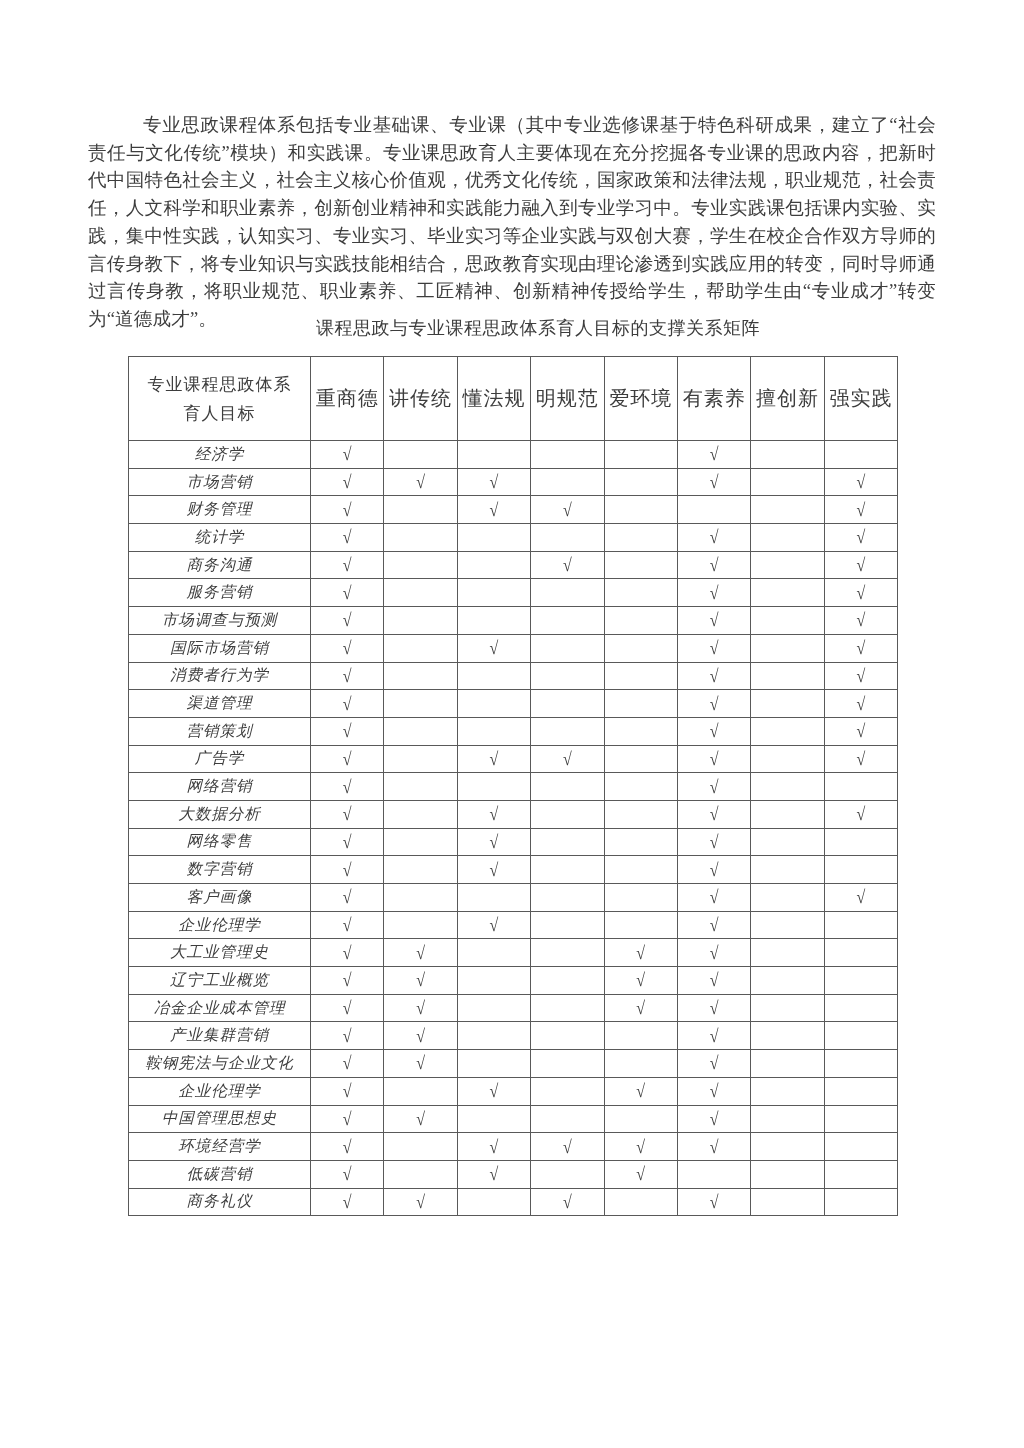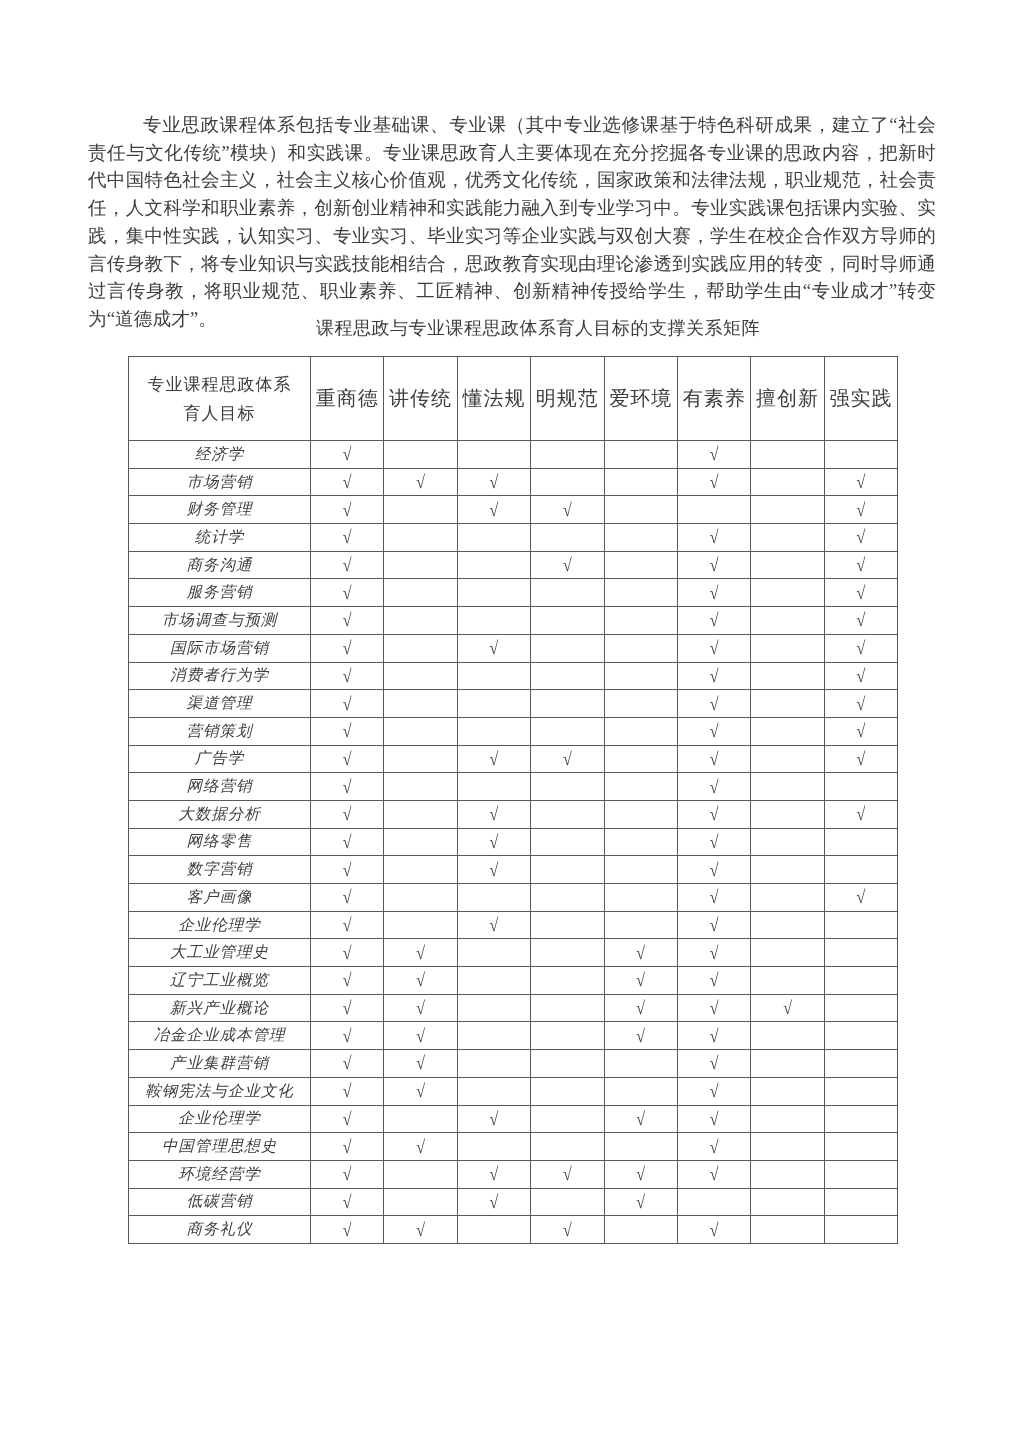--- a/index.html
+++ b/index.html
@@ -319,31 +319,20 @@
           <td><span class="check">√</span></td>
           <td><span class="check">√</span></td>
           <td></td>
           <td></td>
           <td><span class="check">√</span></td>
           <td><span class="check">√</span></td>
           <td></td>
           <td></td>
         </tr>
         <tr>
-          <td class="course">新兴产业概论</td>
-          <td><span class="check">√</span></td>
-          <td><span class="check">√</span></td>
-          <td></td>
-          <td></td>
-          <td><span class="check">√</span></td>
-          <td><span class="check">√</span></td>
-          <td><span class="check">√</span></td>
-          <td></td>
-        </tr>
-        <tr>
           <td class="course">冶金企业成本管理</td>
           <td><span class="check">√</span></td>
           <td><span class="check">√</span></td>
           <td></td>
           <td></td>
           <td><span class="check">√</span></td>
           <td><span class="check">√</span></td>
           <td></td>
           <td></td>
         </tr>

